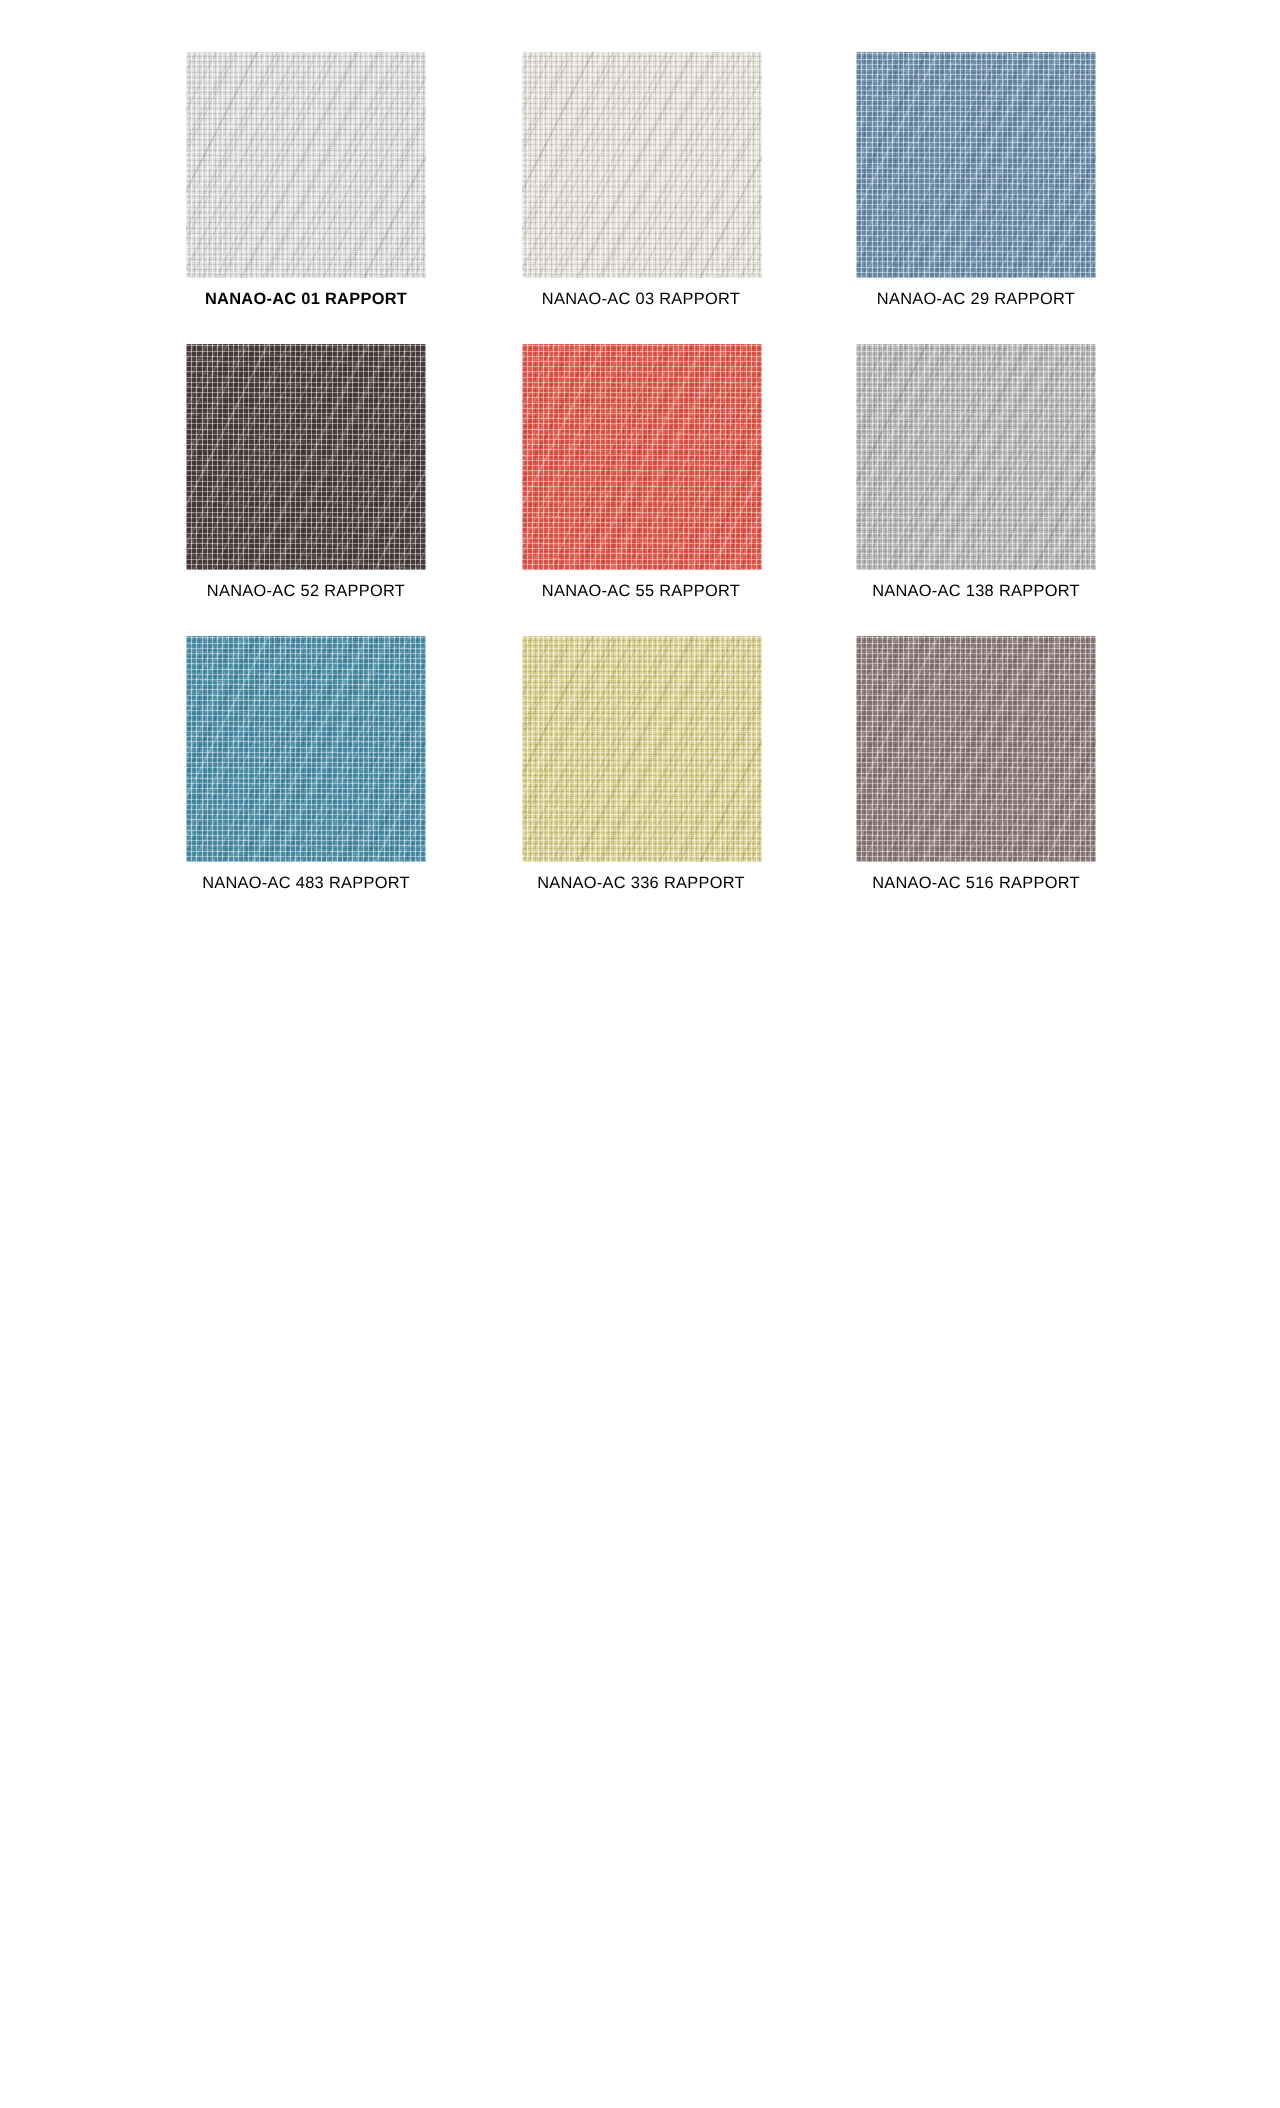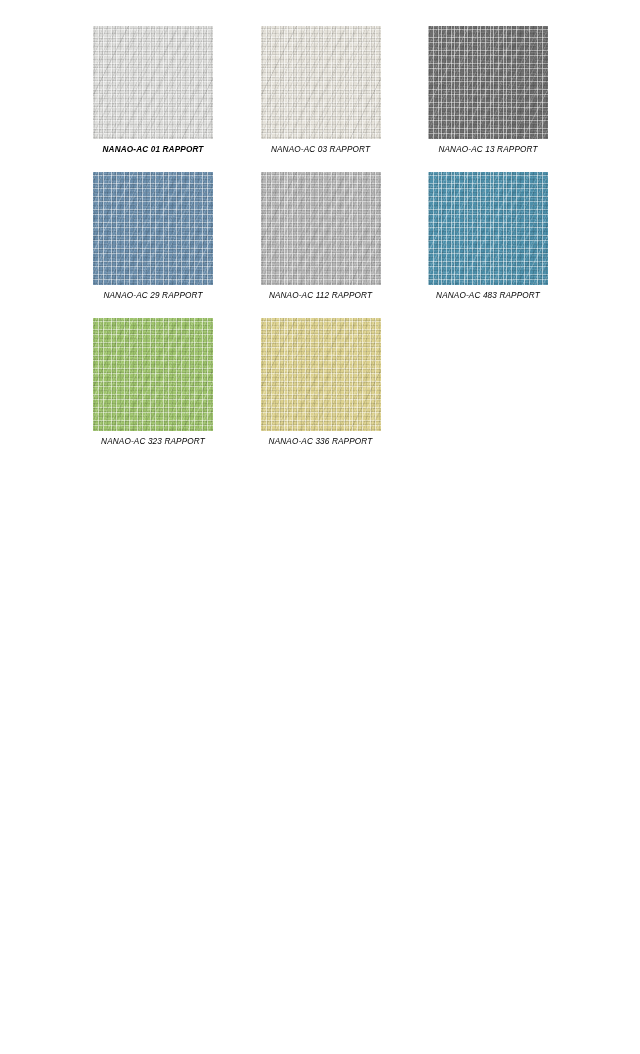--- a/index.html
+++ b/index.html
@@ -23,21 +23,20 @@
     top: 26px;
     width: 456px;
     display: grid;
     grid-template-columns: repeat(3, 120px);
     column-gap: 47.5px;
     row-gap: 17px;
   }
 
   .swatch-cell {
     width: 120px;
-    font-style: italic;
   }
 
   
   .swatch-chip {
     position: relative;
     width: 120px;
     height: 113px;
     overflow: hidden;
     background-repeat: repeat;
   }
@@ -119,36 +118,40 @@
 <div id="swatch-grid" style="grid-template-columns: repeat(3, 120px);">
     <div class="swatch-cell">
       <div class="swatch-chip" style="background-color: rgb(220, 220, 218); width: 120px; height: 113px;"></div>
       <div class="swatch-label is-highlighted">NANAO-AC 01 RAPPORT</div>
     </div>
     <div class="swatch-cell">
       <div class="swatch-chip" style="background-color: rgb(228, 225, 217); width: 120px; height: 113px;"></div>
       <div class="swatch-label">NANAO-AC 03 RAPPORT</div>
     </div>
     <div class="swatch-cell">
-      <div class="swatch-chip" style="background-color: rgb(110, 110, 110); width: 120px; height: 113px;"></div>
-      <div class="swatch-label">NANAO-AC 13 RAPPORT</div>
-    </div>
-    <div class="swatch-cell">
       <div class="swatch-chip" style="background-color: rgb(108, 143, 173); width: 120px; height: 113px;"></div>
       <div class="swatch-label">NANAO-AC 29 RAPPORT</div>
     </div>
     <div class="swatch-cell">
+      <div class="swatch-chip" style="background-color: rgb(75, 61, 61); width: 120px; height: 113px;"></div>
+      <div class="swatch-label">NANAO-AC 52 RAPPORT</div>
+    </div>
+    <div class="swatch-cell">
+      <div class="swatch-chip" style="background-color: rgb(232, 87, 74); width: 120px; height: 113px;"></div>
+      <div class="swatch-label">NANAO-AC 55 RAPPORT</div>
+    </div>
+    <div class="swatch-cell">
       <div class="swatch-chip" style="background-color: rgb(182, 182, 182); width: 120px; height: 113px;"></div>
-      <div class="swatch-label">NANAO-AC 112 RAPPORT</div>
+      <div class="swatch-label">NANAO-AC 138 RAPPORT</div>
     </div>
     <div class="swatch-cell">
       <div class="swatch-chip" style="background-color: rgb(77, 144, 171); width: 120px; height: 113px;"></div>
       <div class="swatch-label">NANAO-AC 483 RAPPORT</div>
     </div>
     <div class="swatch-cell">
-      <div class="swatch-chip" style="background-color: rgb(158, 196, 108); width: 120px; height: 113px;"></div>
-      <div class="swatch-label">NANAO-AC 323 RAPPORT</div>
+      <div class="swatch-chip" style="background-color: rgb(221, 210, 143); width: 120px; height: 113px;"></div>
+      <div class="swatch-label">NANAO-AC 336 RAPPORT</div>
     </div>
     <div class="swatch-cell">
-      <div class="swatch-chip" style="background-color: rgb(221, 210, 143); width: 120px; height: 113px;"></div>
-      <div class="swatch-label">NANAO-AC 336 RAPPORT</div>
+      <div class="swatch-chip" style="background-color: rgb(141, 122, 121); width: 120px; height: 113px;"></div>
+      <div class="swatch-label">NANAO-AC 516 RAPPORT</div>
     </div>
   </div>
 
 </body></html>

